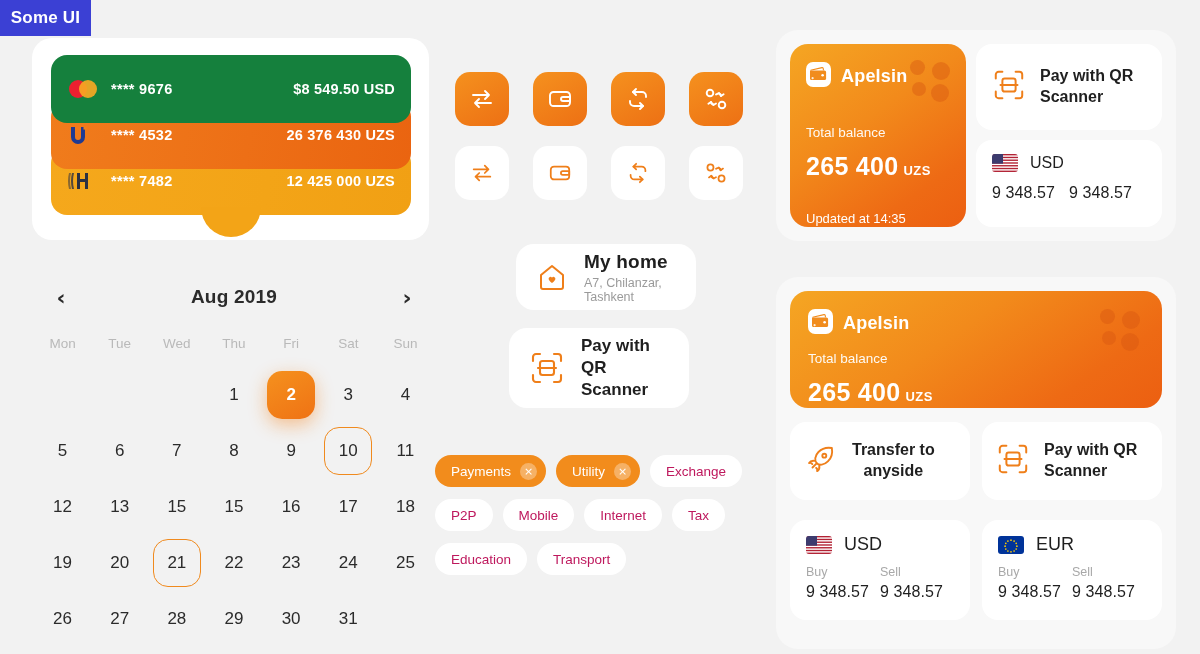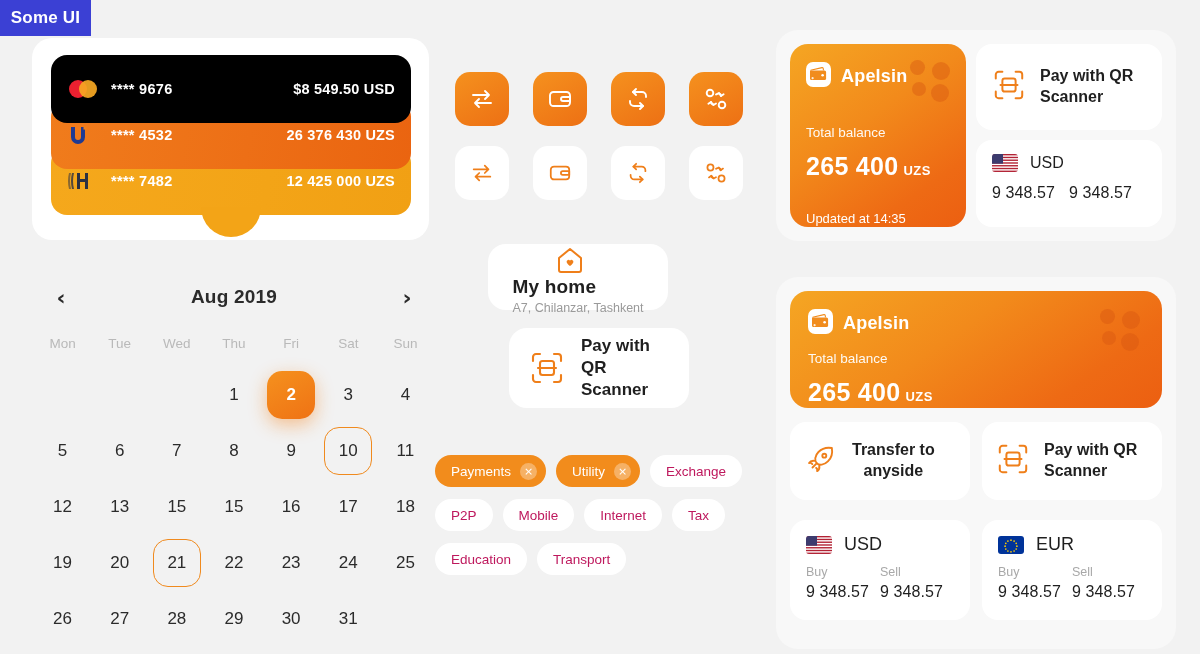--- a/index.html
+++ b/index.html
@@ -32,21 +32,21 @@
   }
   .card-stack { position: absolute; left: 19px; top: 17px; width: 360px; height: 160px; }
   .bankcard {
     position: absolute; left: 0; width: 360px; height: 62px;
     border-radius: 16px;
     display: flex; align-items: center;
     padding: 0 16px;
     color: #fff;
     font-size: 14.5px; font-weight: bold;
   }
-  .bankcard.c1 { top: 0;  background: #000000; z-index: 3; height: 68px;}
+  .bankcard.c1 { top: 0;  background: #15803d; z-index: 3; height: 68px;}
   .bankcard.c2 { top: 46px; background: linear-gradient(100deg,#f07c1c 0%,#ed6f16 55%,#ea6410 100%); z-index: 2; height: 68px;}
   .bankcard.c3 { top: 92px; background: linear-gradient(100deg,#f5a81c 0%,#f3a417 60%,#f1a014 100%); z-index: 1; height: 68px;}
   .bankcard .logo { width: 34px; height: 26px; flex: 0 0 34px; display:flex; align-items:center; }
   .bankcard .mask { margin-left: 10px; letter-spacing: .3px; }
   .bankcard .amt { margin-left: auto; letter-spacing: .2px; }
   .notch {
     position: absolute; left: 50%; transform: translateX(-50%);
     top: 152px; width: 60px; height: 30px;
     background: #f3a417;
     border-radius: 0 0 40px 40px;
@@ -386,21 +386,21 @@
             <circle cx="19" cy="19" r="3.3"></circle>
           <path d="M13 8.5c3-2 5-1 5 1.5"></path>
             <path d="m16 7 2 3 2.6-1.8"></path>
           <path d="M13 17.5c-3 2-5 1-5-1.5"></path>
             <path d="m10.5 19-2.5-3-2.6 1.8"></path>
           </svg>
       </div>
     </div>
   </div>
 
-  <div class="mid-card" style="left:488px; top:244px; width:180px; height:66px;flex-direction:column;">
+  <div class="mid-card" style="left:516px; top:244px; width:180px; height:66px;">
     <span class="mc-icon">
       <svg width="32" height="32" viewBox="0 0 32 32" fill="none" stroke="#ef7f1a" stroke-width="2" stroke-linecap="round" stroke-linejoin="round">
         <path d="M5 14 16 5l11 9v12a2 2 0 0 1-2 2H7a2 2 0 0 1-2-2z"></path>
         <path d="M16 22c-2-1.6-3.4-2.8-3.4-4.3a1.8 1.8 0 0 1 3.4-.9 1.8 1.8 0 0 1 3.4.9c0 1.5-1.4 2.7-3.4 4.3z" fill="#ef7f1a" stroke="none"></path>
       </svg>
     </span>
     <div>
       <div class="home-title">My home</div>
       <div class="home-sub">A7, Chilanzar,  Tashkent</div>
     </div>

